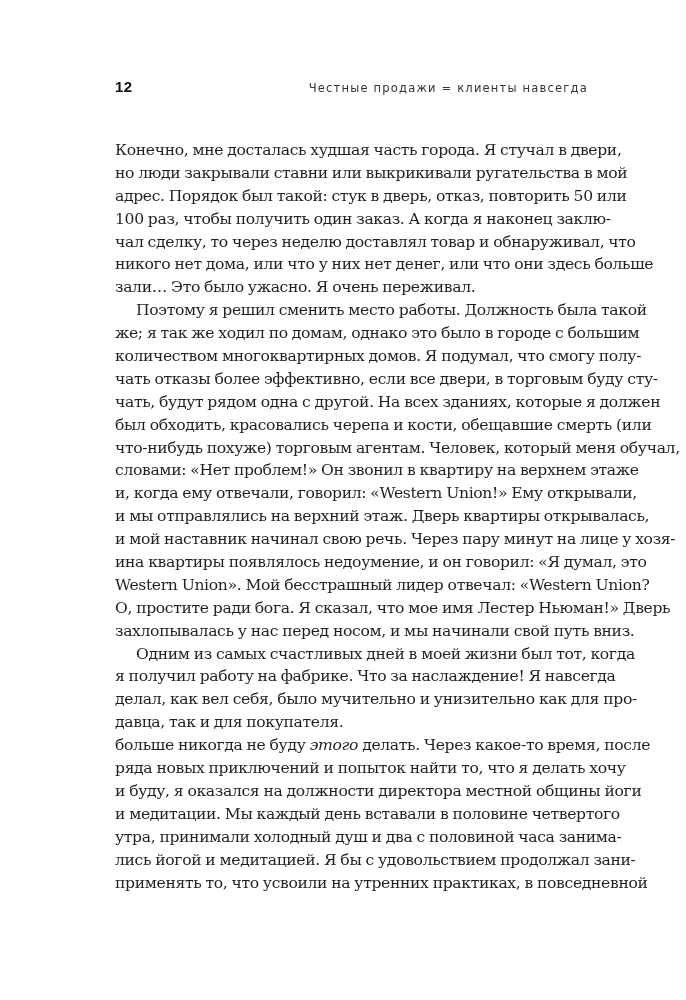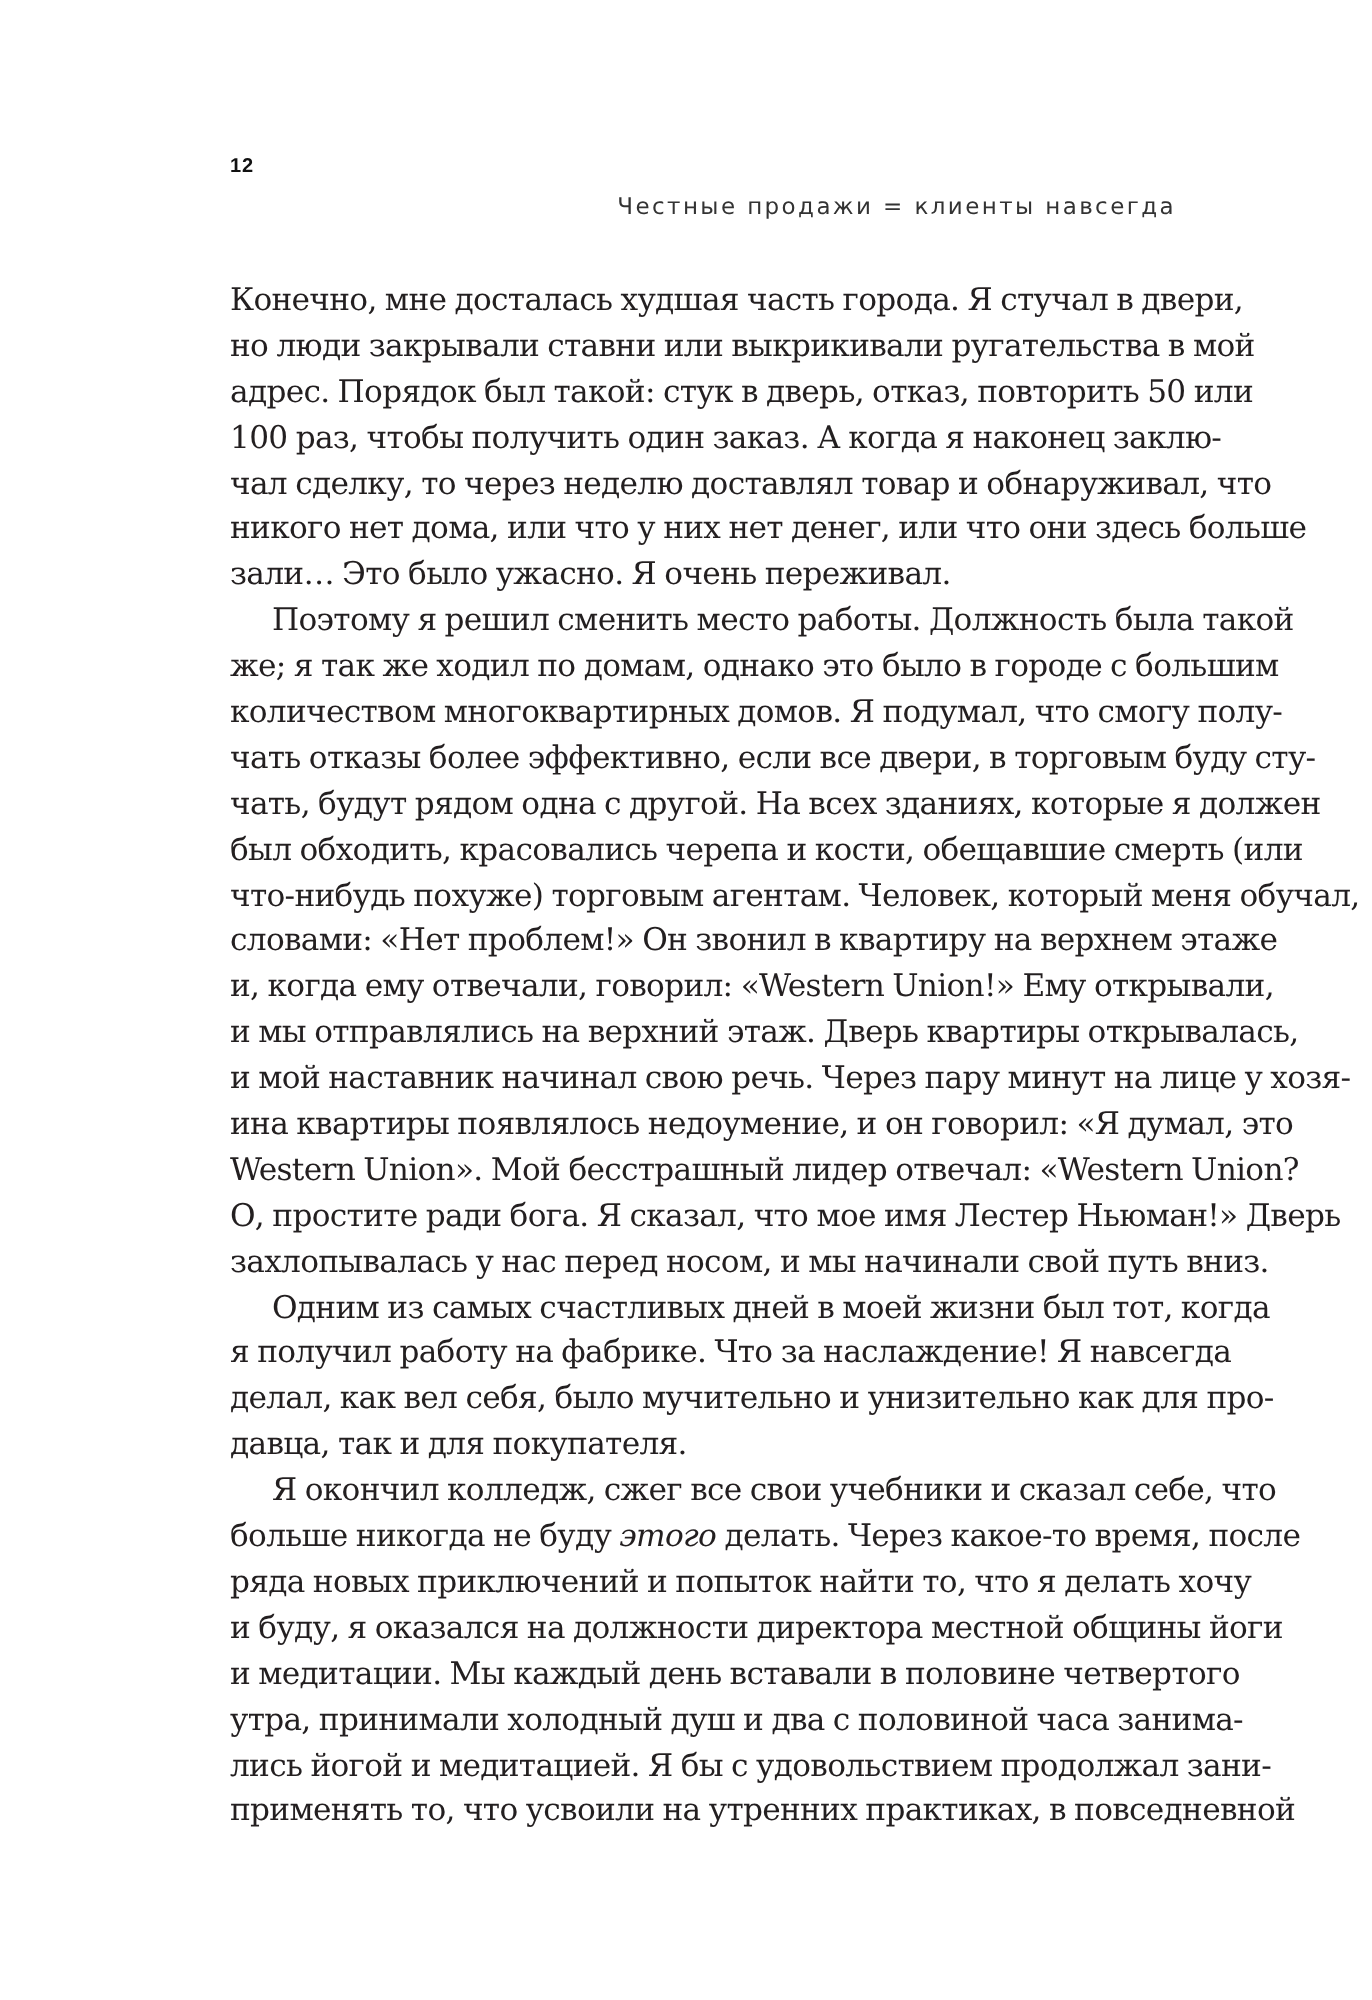--- a/index.html
+++ b/index.html
@@ -20,28 +20,28 @@
       left: 115px;
       width: 473px;
       height: 20px;
     }
     .page-number {
       position: absolute;
       left: 0;
       top: 0;
       font-family: Liberation Sans, sans-serif;
       font-weight: bold;
-      font-size: 10px;
+      font-size: 15px;
       letter-spacing: 0.5px;
       color: #111;
     }
     .book-title {
       position: absolute;
       right: 0;
-      top: 18px;
+      top: 3px;
       font-family: "DejaVu Sans", sans-serif;
       font-size: 11.5px;
       letter-spacing: 1.2px;
       color: #333;
       white-space: nowrap;
     }
     .body-text {
       position: absolute;
       top: 139px;
       left: 115px;
@@ -110,21 +110,20 @@
   </div>
 
   <div>
     <span class="line indent">Одним из самых счастливых дней в моей жизни был тот, когда</span>
     <span class="line">я получил работу на фабрике. Что за наслаждение! Я навсегда</span>
     <span class="line">делал, как вел себя, было мучительно и унизительно как для про-</span>
     <span class="line last">давца, так и для покупателя.</span>
   </div>
 
   <div>
-    <span class="line indent">Я окончил колледж, сжег все свои учебники и сказал себе, что</span>
     <span class="line"><span>больше никогда не буду</span> <em>этого</em> <span>делать. Через какое-то время, после</span></span>
     <span class="line">ряда новых приключений и попыток найти то, что я делать хочу</span>
     <span class="line">и буду, я оказался на должности директора местной общины йоги</span>
     <span class="line">и медитации. Мы каждый день вставали в половине четвертого</span>
     <span class="line">утра, принимали холодный душ и два с половиной часа занима-</span>
     <span class="line">лись йогой и медитацией. Я бы с удовольствием продолжал зани-</span>
     <span class="line">применять то, что усвоили на утренних практиках, в повседневной</span>
   </div>
 </div>
 

